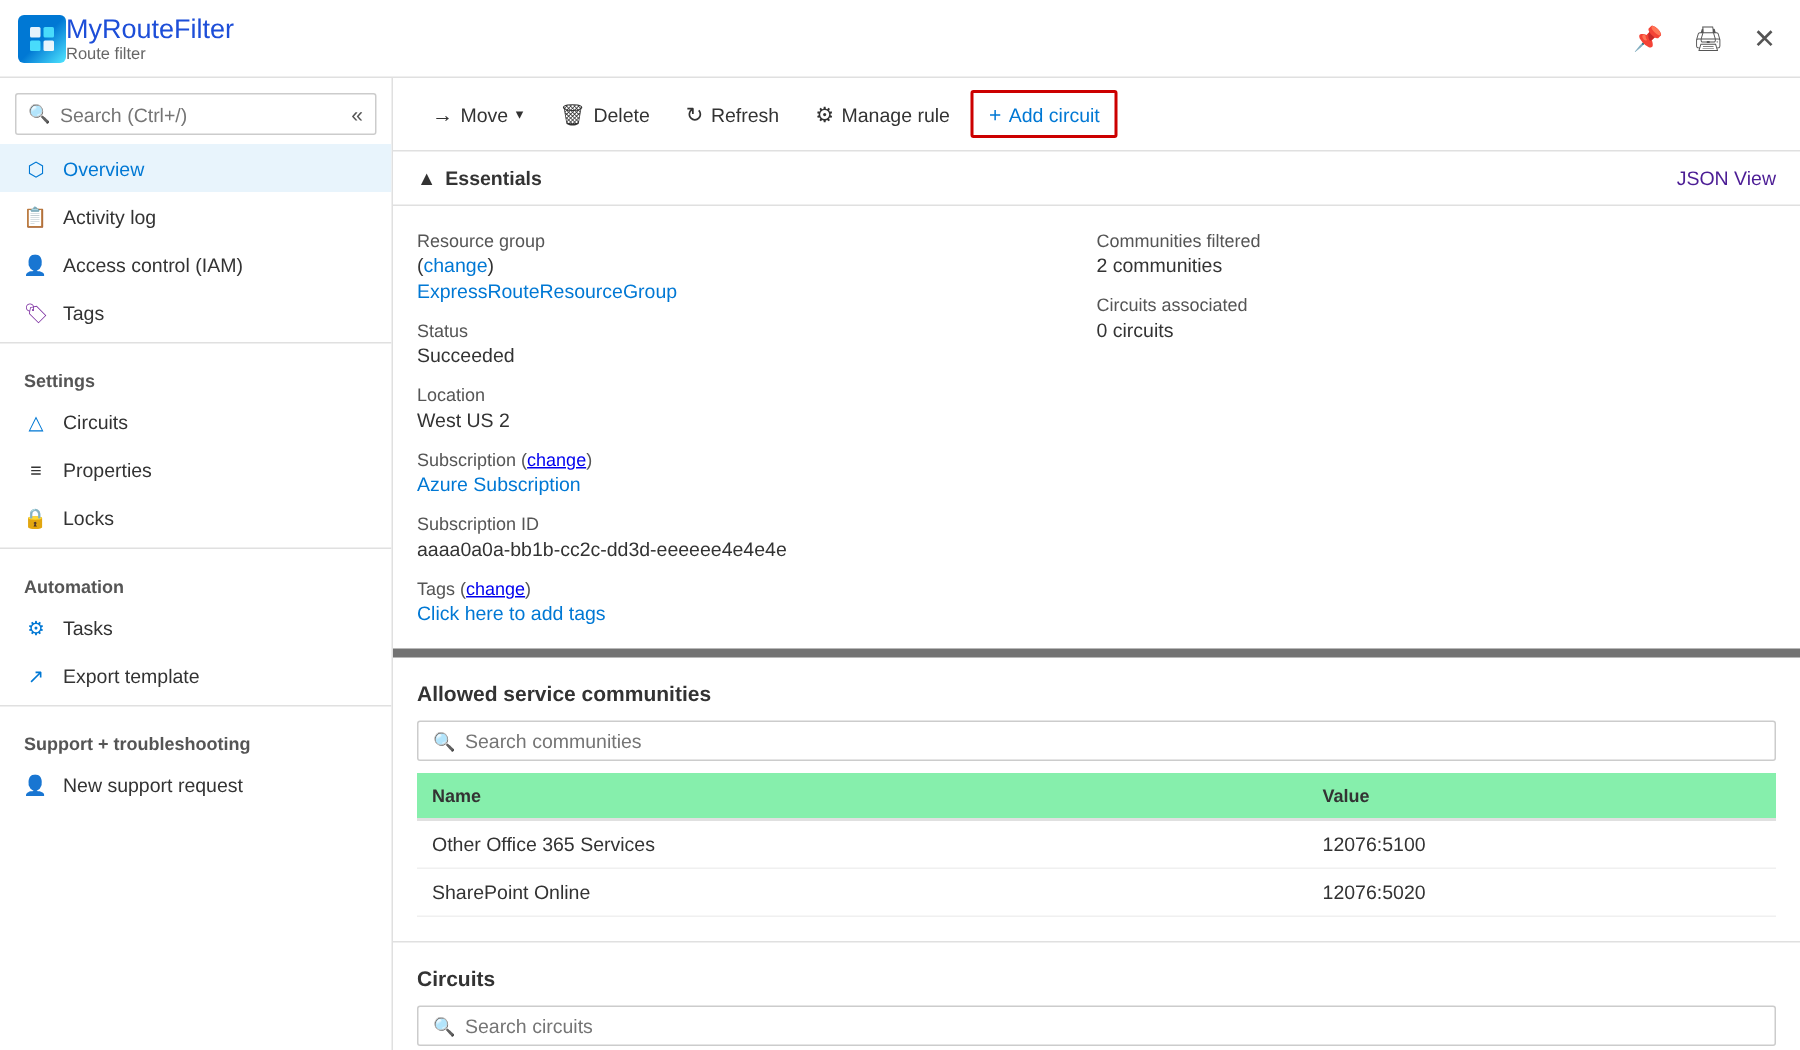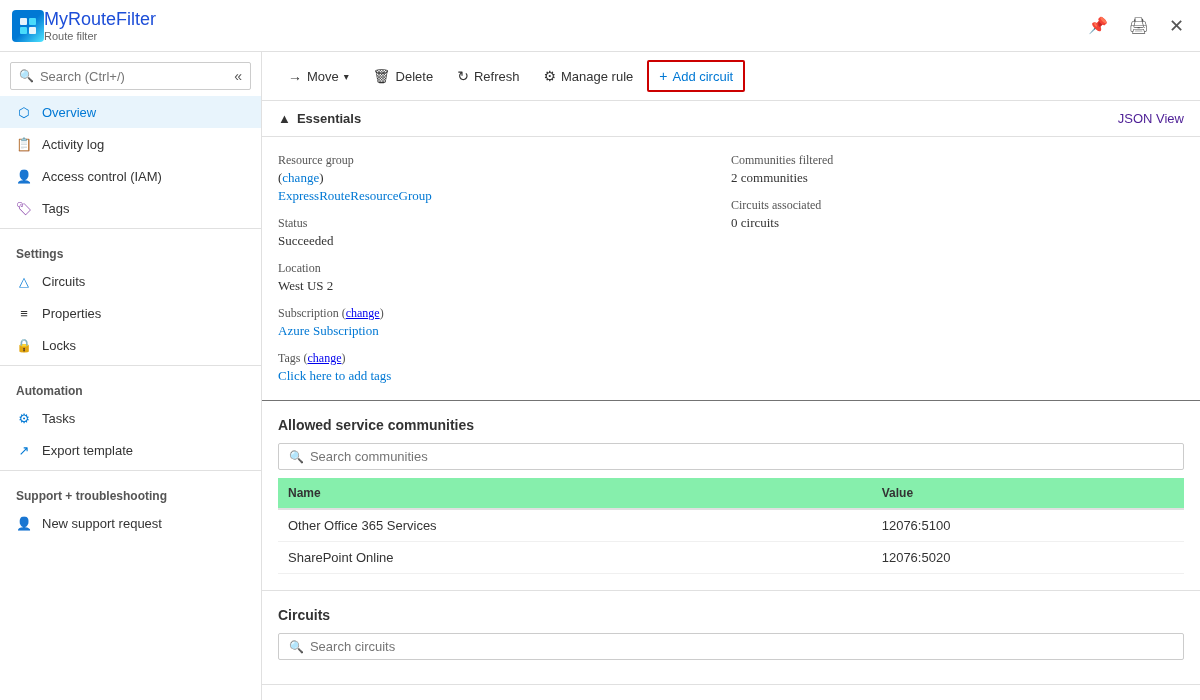--- a/index.html
+++ b/index.html
@@ -39,21 +39,21 @@
     .toolbar-btn { display: flex; align-items: center; gap: 5px; background: none; border: none; cursor: pointer; color: #333; font-size: 13px; padding: 6px 10px; border-radius: 2px; }
     .toolbar-btn.highlighted { border: 2px solid #c00; color: #0078d4; }
     .toolbar-btn .btn-icon { font-size: 14px; }
 
     
     .content-body { flex: 1; overflow-y: auto; padding: 0; }
     .essentials-header { display: flex; align-items: center; justify-content: space-between; padding: 10px 16px; border-bottom: 1px solid #e0e0e0; background: #fff; }
     .essentials-title { display: flex; align-items: center; gap: 6px; font-size: 13px; font-weight: 600; color: #333; }
     .json-view-link { color: #4c1d95; text-decoration: none; font-size: 13px; }
 
-    .essentials-grid { display: grid; grid-template-columns: 1fr 1fr; padding: 16px; gap: 0; border-bottom: 1px solid #737373; font-family: Liberation Serif, serif; }
+    .essentials-grid { display: grid; grid-template-columns: 1fr 1fr; padding: 16px; gap: 0; border-bottom: 6px solid #737373; }
     .essentials-col { display: flex; flex-direction: column; gap: 12px; }
     .essentials-item { display: flex; flex-direction: column; gap: 2px; }
     .essentials-label { font-size: 12px; color: #555; }
     .essentials-value { font-size: 13px; color: #333; }
     .essentials-value a, .link { color: #0078d4; text-decoration: none; }
 
     
     .section { padding: 16px; border-bottom: 1px solid #e0e0e0; }
     .section-title { font-size: 14px; font-weight: 600; color: #333; margin-bottom: 10px; }
 
@@ -231,20 +231,24 @@
             <span class="essentials-value">West US 2</span>
           </div>
           <div class="essentials-item">
             <span class="essentials-label">
               <span>Subscription</span>
               (<a href="#">change</a>)
             </span>
             <span class="essentials-value">
               <a href="#">Azure Subscription</a>
             </span>
+          </div>
+          <div class="essentials-item">
+            <span class="essentials-label">Subscription ID</span>
+            <span class="essentials-value">aaaa0a0a-bb1b-cc2c-dd3d-eeeeee4e4e4e</span>
           </div>
           <div class="essentials-item">
             <span class="essentials-label">
               <span>Tags</span>
               (<a href="#">change</a>)
             </span>
             <span class="essentials-value">
               <a href="#">Click here to add tags</a>
             </span>
           </div>

